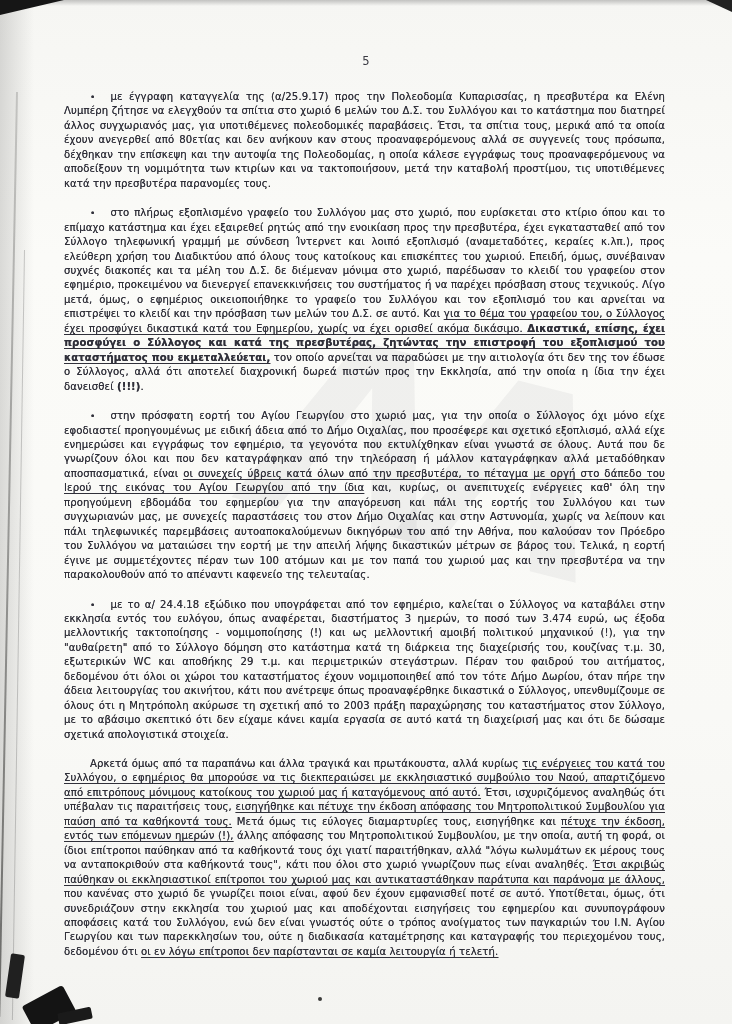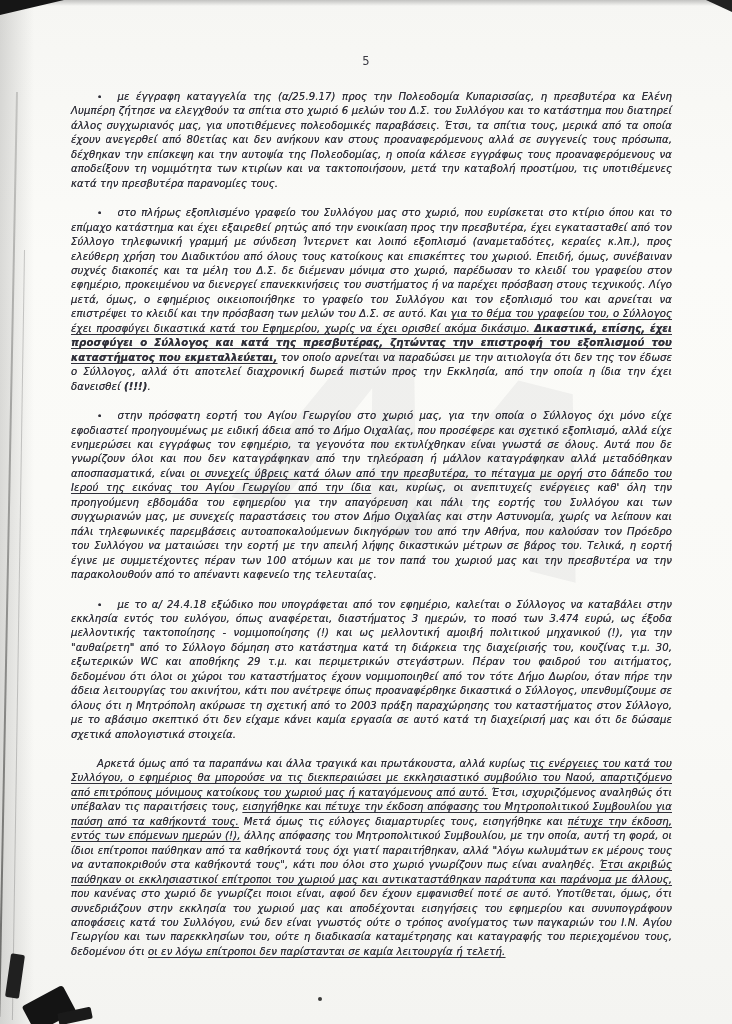--- a/index.html
+++ b/index.html
@@ -68,27 +68,26 @@
     color: rgba(90, 90, 105, 0.065);
     transform: rotate(14deg) skewX(-6deg);
     letter-spacing: -30px;
     pointer-events: none; user-select: none;
   }
   .page-number {
     position: absolute; top: 54px; left: 0; right: 0;
     text-align: center; font-size: 11.5px; color: #3a3a42;
   }
   .content {
-    position: absolute; left: 71px; top: 90px; width: 601px;
+    position: absolute; left: 64px; top: 90px; width: 601px;
     font-size: 10.1px; line-height: 14.45px;
     color: #30303a;
     text-align: justify;
     text-shadow: 0 0 0.35px rgba(45,45,55,0.85);
     letter-spacing: 0.1px;
-    font-style: italic;
   }
   .content p { margin: 0 0 15px 0; text-indent: 26px; }
   .content p:last-child { margin-bottom: 8px; }
   .bullet { margin-right: 15px; font-size: 9px; }
   .ul { text-decoration: underline; text-underline-offset: 2px; text-decoration-thickness: 1px; }
   .bold { font-weight: bold; }
 </style>
 </head>
 <body>
 

